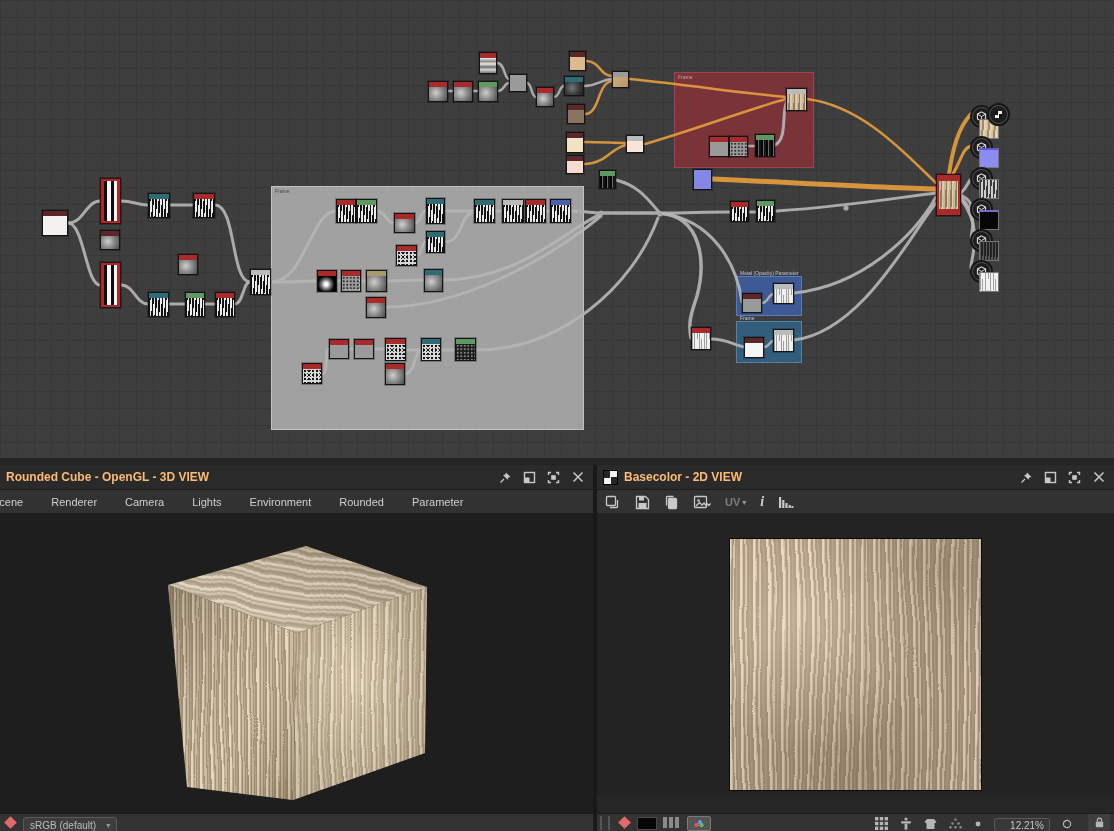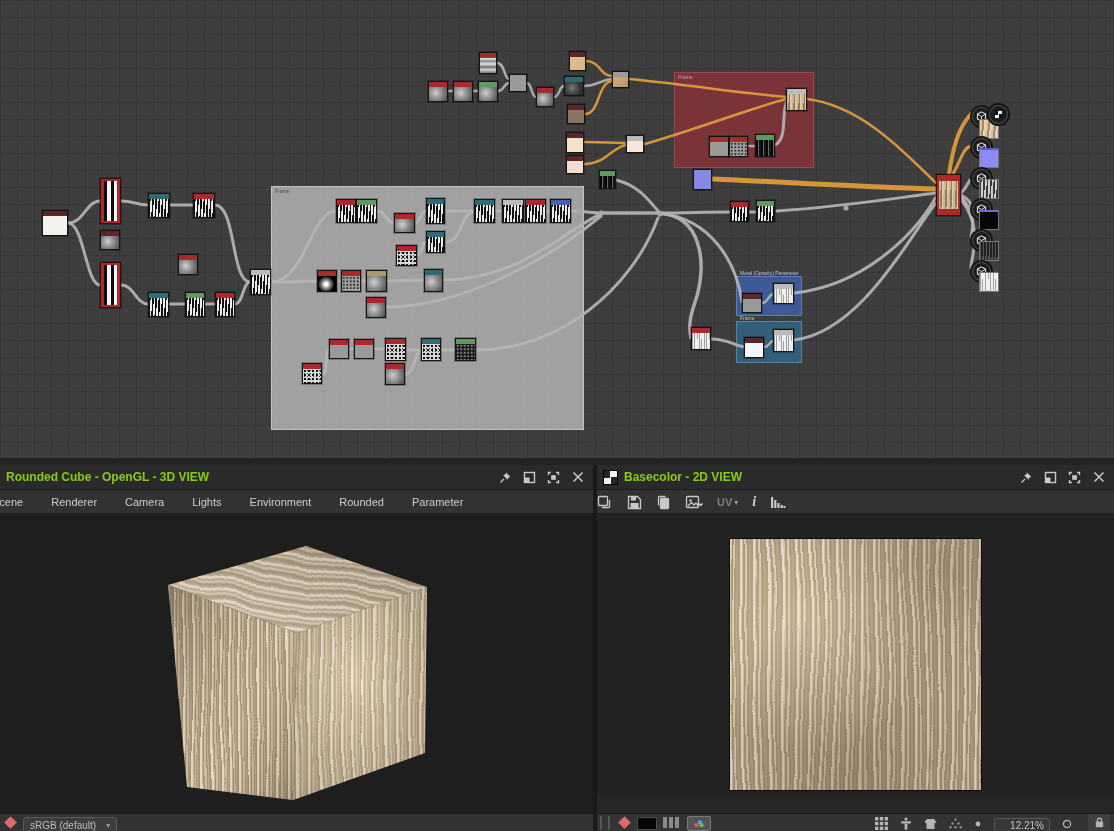--- a/index.html
+++ b/index.html
@@ -47,27 +47,27 @@
   .th-black{background:#070707;border-top:2px solid #7a6ad0;}
   .th-dark{background-color:#2e2e2e;background-image:repeating-linear-gradient(92deg,#555 0 1.2px,#222 1.2px 3px);}
   .th-white{background:#f2f2f2;background-image:repeating-linear-gradient(91deg,rgba(140,140,140,.8) 0 .8px,transparent .8px 2.6px);}
   
   #strip{position:absolute;left:0;top:458px;width:1114px;height:7px;background:#242424;}
   .panel{position:absolute;top:465px;bottom:0;background:#262626;}
   #panel3d{left:0;width:593px;}
   #divider{position:absolute;left:593px;top:465px;bottom:0;width:4px;background:#191919;}
   #panel2d{left:597px;width:517px;}
   .titlebar{height:24px;background:#2a2a2a;border-bottom:1px solid #1c1c1c;display:flex;align-items:center;padding:0 6px;gap:6px;}
-  .titlebar .ttl{font-size:12px;font-weight:bold;color:#84cc16;white-space:nowrap;}
+  .titlebar .ttl{font-size:12px;font-weight:bold;color:#fdba74;white-space:nowrap;}
   .wingrp{margin-left:auto;display:flex;gap:9px;align-items:center;padding-right:2px;}
   .wbtn{width:15px;height:15px;display:flex;align-items:center;justify-content:center;color:#c9c9c9;}
   .menubar{height:23px;background:#323232;border-bottom:1px solid #161616;display:flex;align-items:center;gap:0;overflow:hidden;}
   .menubar span{font-size:11px;color:#cfcfcf;padding:0 14px;white-space:nowrap;}
   .menubar span:first-child{margin-left:-22px;}
-  .toolbar{height:24px;background:#323232;border-bottom:1px solid #161616;display:flex;align-items:center;gap:14px;}
+  .toolbar{height:24px;background:#323232;border-bottom:1px solid #161616;display:flex;align-items:center;gap:14px;padding-left:8px;}
   .tbtn{display:flex;align-items:center;justify-content:center;color:#c9c9c9;gap:2px;}
   .uvlbl{font-size:11px;color:#7d7d7d;font-weight:bold;}
   .infolbl{font-family:"Liberation Serif","DejaVu Serif",serif;font-style:italic;font-weight:bold;font-size:14px;color:#d0d0d0;}
   #vp3d{position:absolute;left:0;top:48px;right:0;bottom:17px;background:#1e1e1e;overflow:hidden;}
   #vp2d{position:absolute;left:0;top:48px;right:0;height:283px;background:#232323;overflow:hidden;}
   #tex2d{position:absolute;left:133px;top:26px;width:251px;height:251px;outline:1px solid #0a0a0a;}
   #status2d{position:absolute;left:0;right:0;top:331px;height:18px;background:#2a2a2a;border-top:1px solid #1c1c1c;
             font-size:11px;color:#c6c6c6;display:flex;align-items:center;padding-left:8px;box-sizing:border-box;}
   .bottombar{position:absolute;left:0;right:0;bottom:0;height:17px;background:#333;border-top:1px solid #1a1a1a;
              display:flex;align-items:flex-start;overflow:hidden;}

